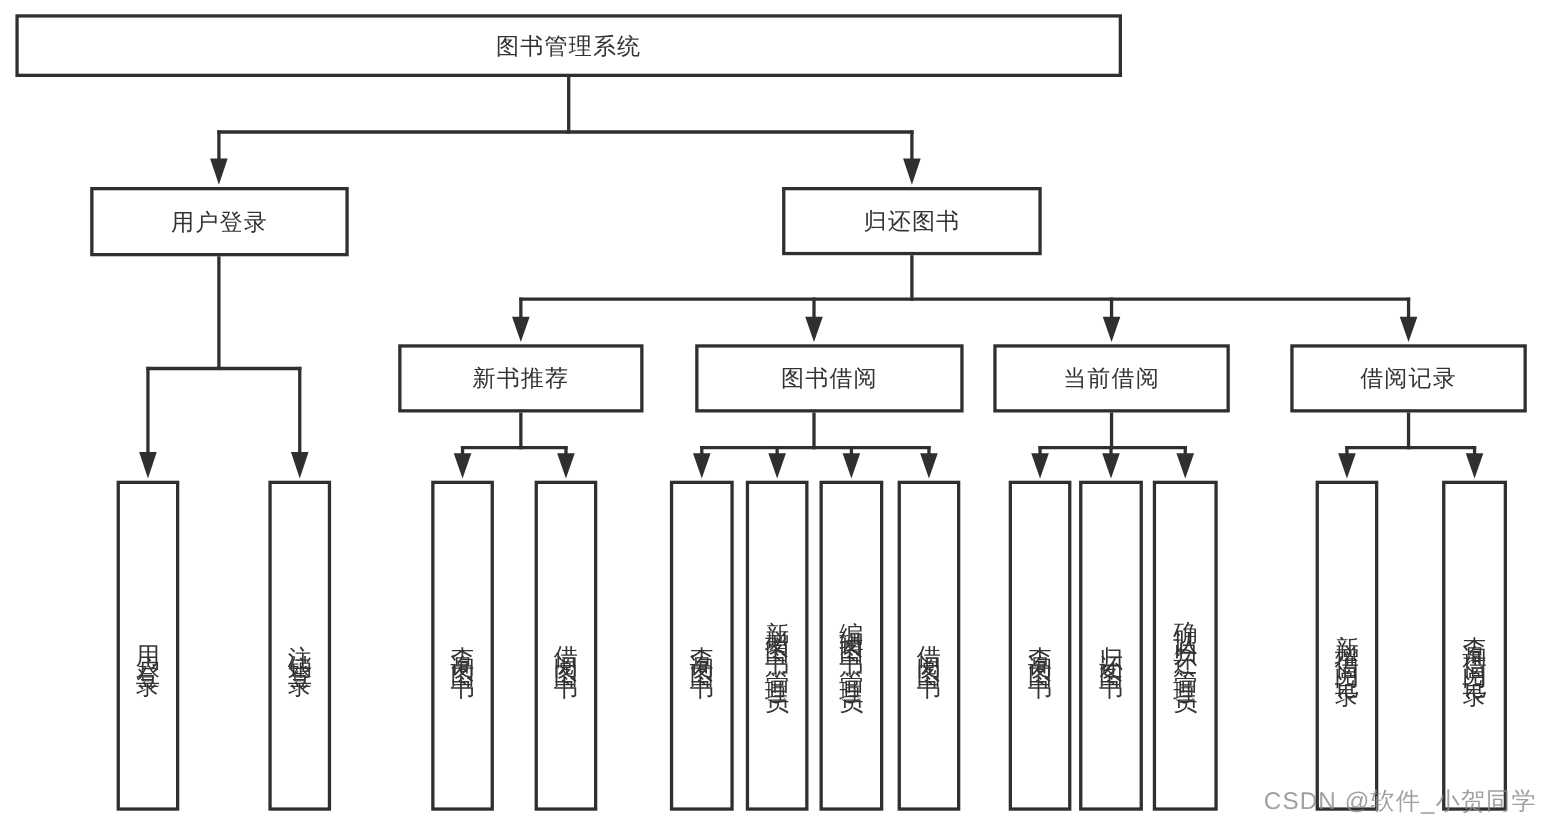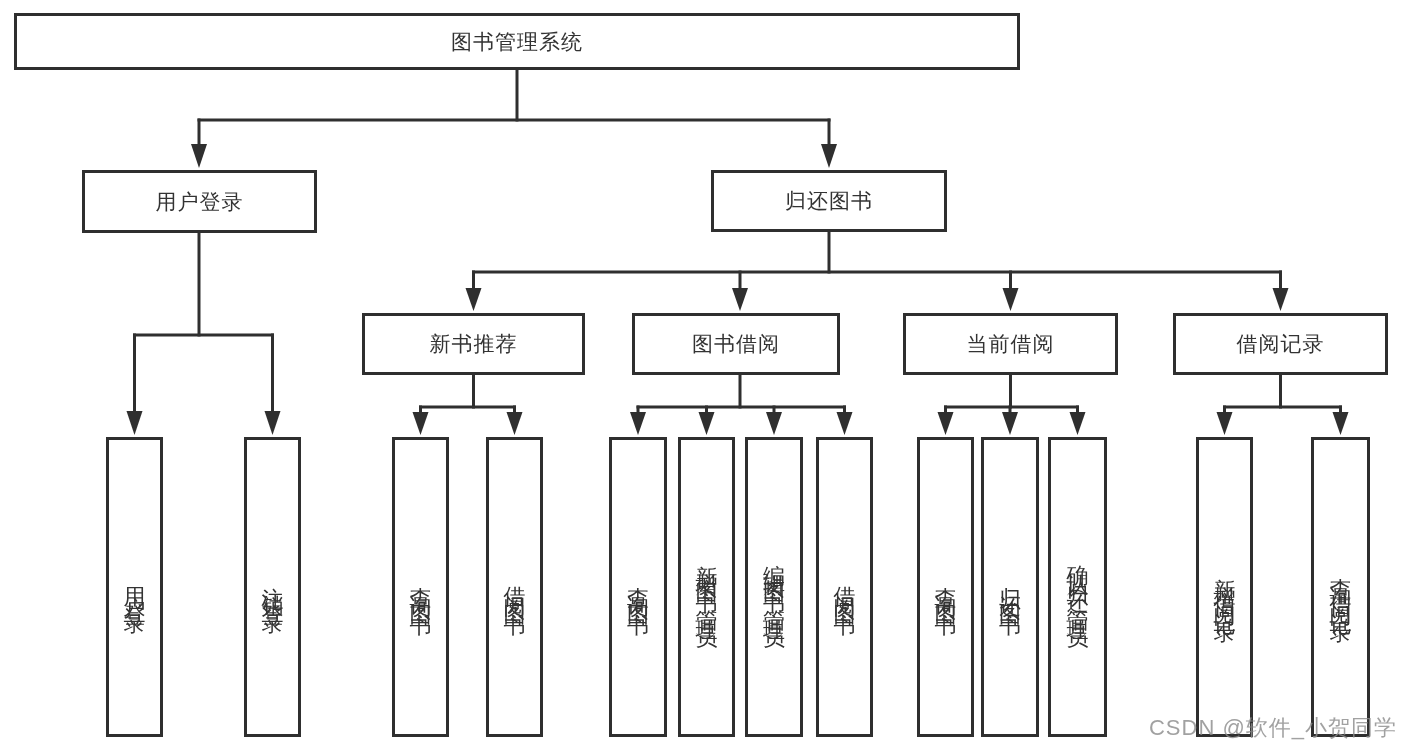--- a/index.html
+++ b/index.html
@@ -131,21 +131,21 @@
   <div class="node hnode" style="left:82px; top:170px; width:235px; height:63px;">
     <span>用户登录</span>
   </div>
   <div class="node hnode" style="left:711px; top:170px; width:236px; height:62px;">
     <span>归还图书</span>
   </div>
 
   <div class="node hnode" style="left:362px; top:313px; width:223px; height:62px;">
     <span>新书推荐</span>
   </div>
-  <div class="node hnode" style="left:632px; top:313px; width:208px; height:62px;">
+  <div class="node hnode" style="left:632px; top:313px; width:244px; height:62px;">
     <span>图书借阅</span>
   </div>
   <div class="node hnode" style="left:903px; top:313px; width:215px; height:62px;justify-content:center;">
     <span>当前借阅</span>
   </div>
   <div class="node hnode" style="left:1173px; top:313px; width:215px; height:62px;">
     <span>借阅记录</span>
   </div>
 
   <div class="node vnode" style="left:106px; top:437px; width:57px; height:300px;">

